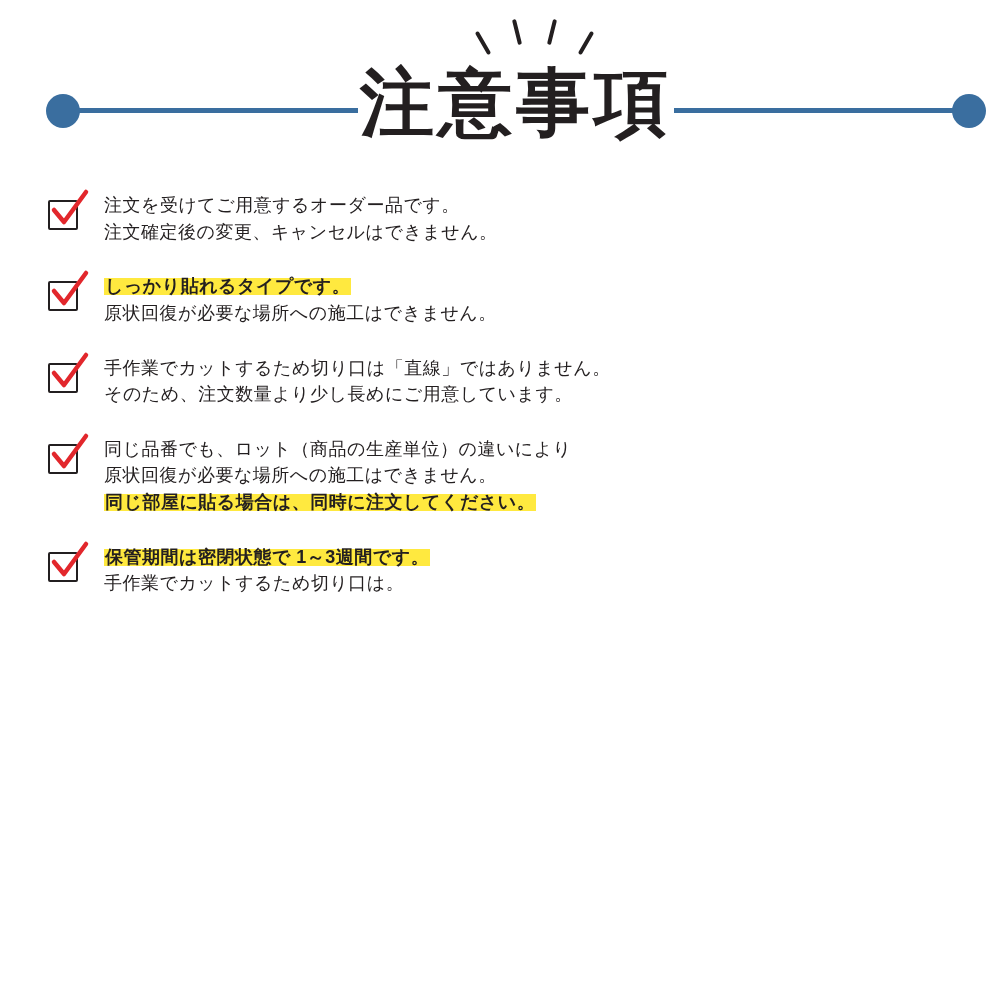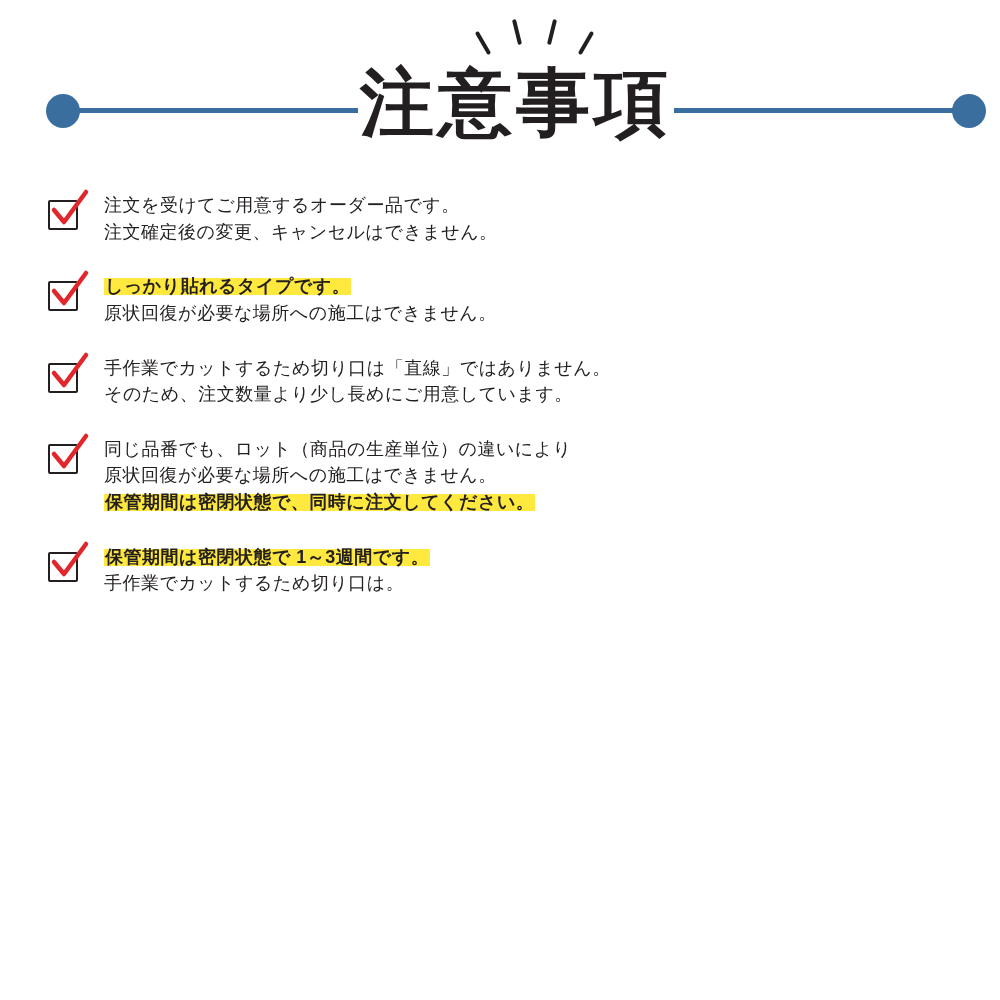--- a/index.html
+++ b/index.html
@@ -205,21 +205,21 @@
     <div class="item">
       <div class="checkbox">
         <div class="box"></div>
         <svg viewBox="0 0 44 44" aria-hidden="true">
           <path d="M8 20 L18 32 L40 2" fill="none" stroke="#e2272c" stroke-width="4.5" stroke-linecap="round" stroke-linejoin="round"></path>
         </svg>
       </div>
       <div class="lines">
         <div class="line">同じ品番でも、ロット（商品の生産単位）の違いにより</div>
         <div class="line">原状回復が必要な場所への施工はできません。</div>
-        <div class="line bold"><span class="hl">保管期間は密閉状態で、同時に注文してください。</span></div>
+        <div class="line bold"><span class="hl">同じ部屋に貼る場合は、同時に注文してください。</span></div>
       </div>
     </div>
 
     <div class="item">
       <div class="checkbox">
         <div class="box"></div>
         <svg viewBox="0 0 44 44" aria-hidden="true">
           <path d="M8 20 L18 32 L40 2" fill="none" stroke="#e2272c" stroke-width="4.5" stroke-linecap="round" stroke-linejoin="round"></path>
         </svg>
       </div>

